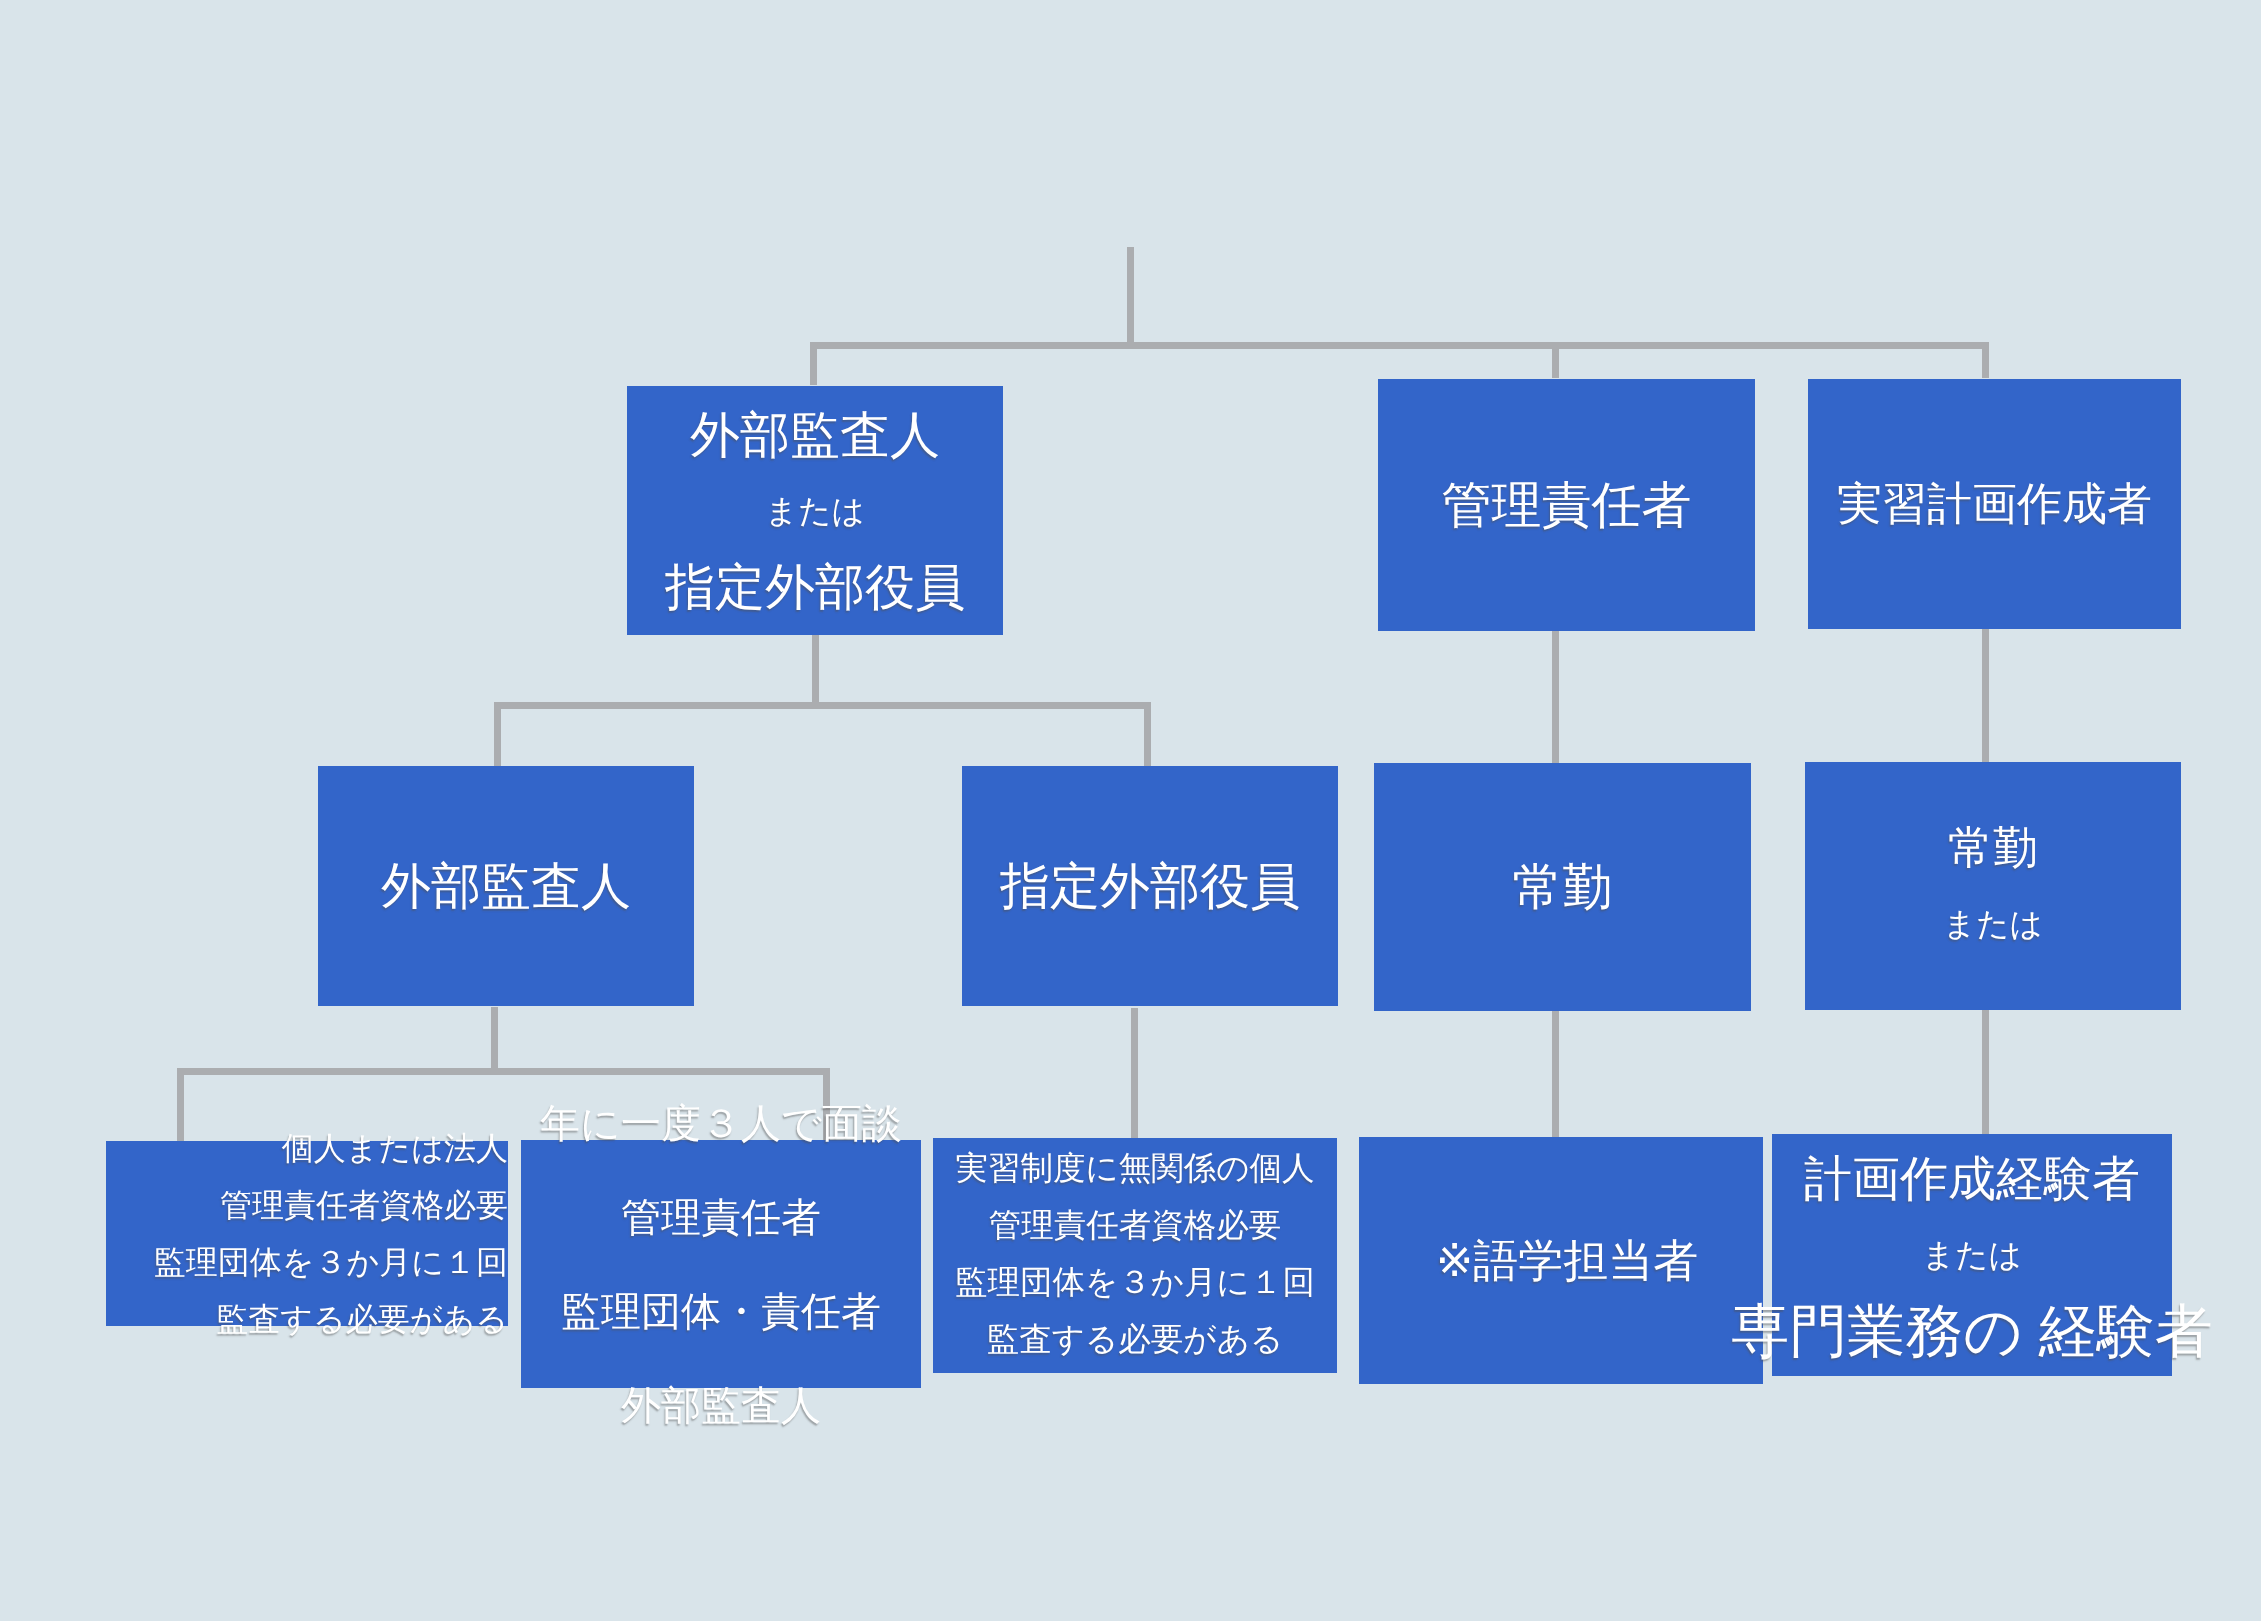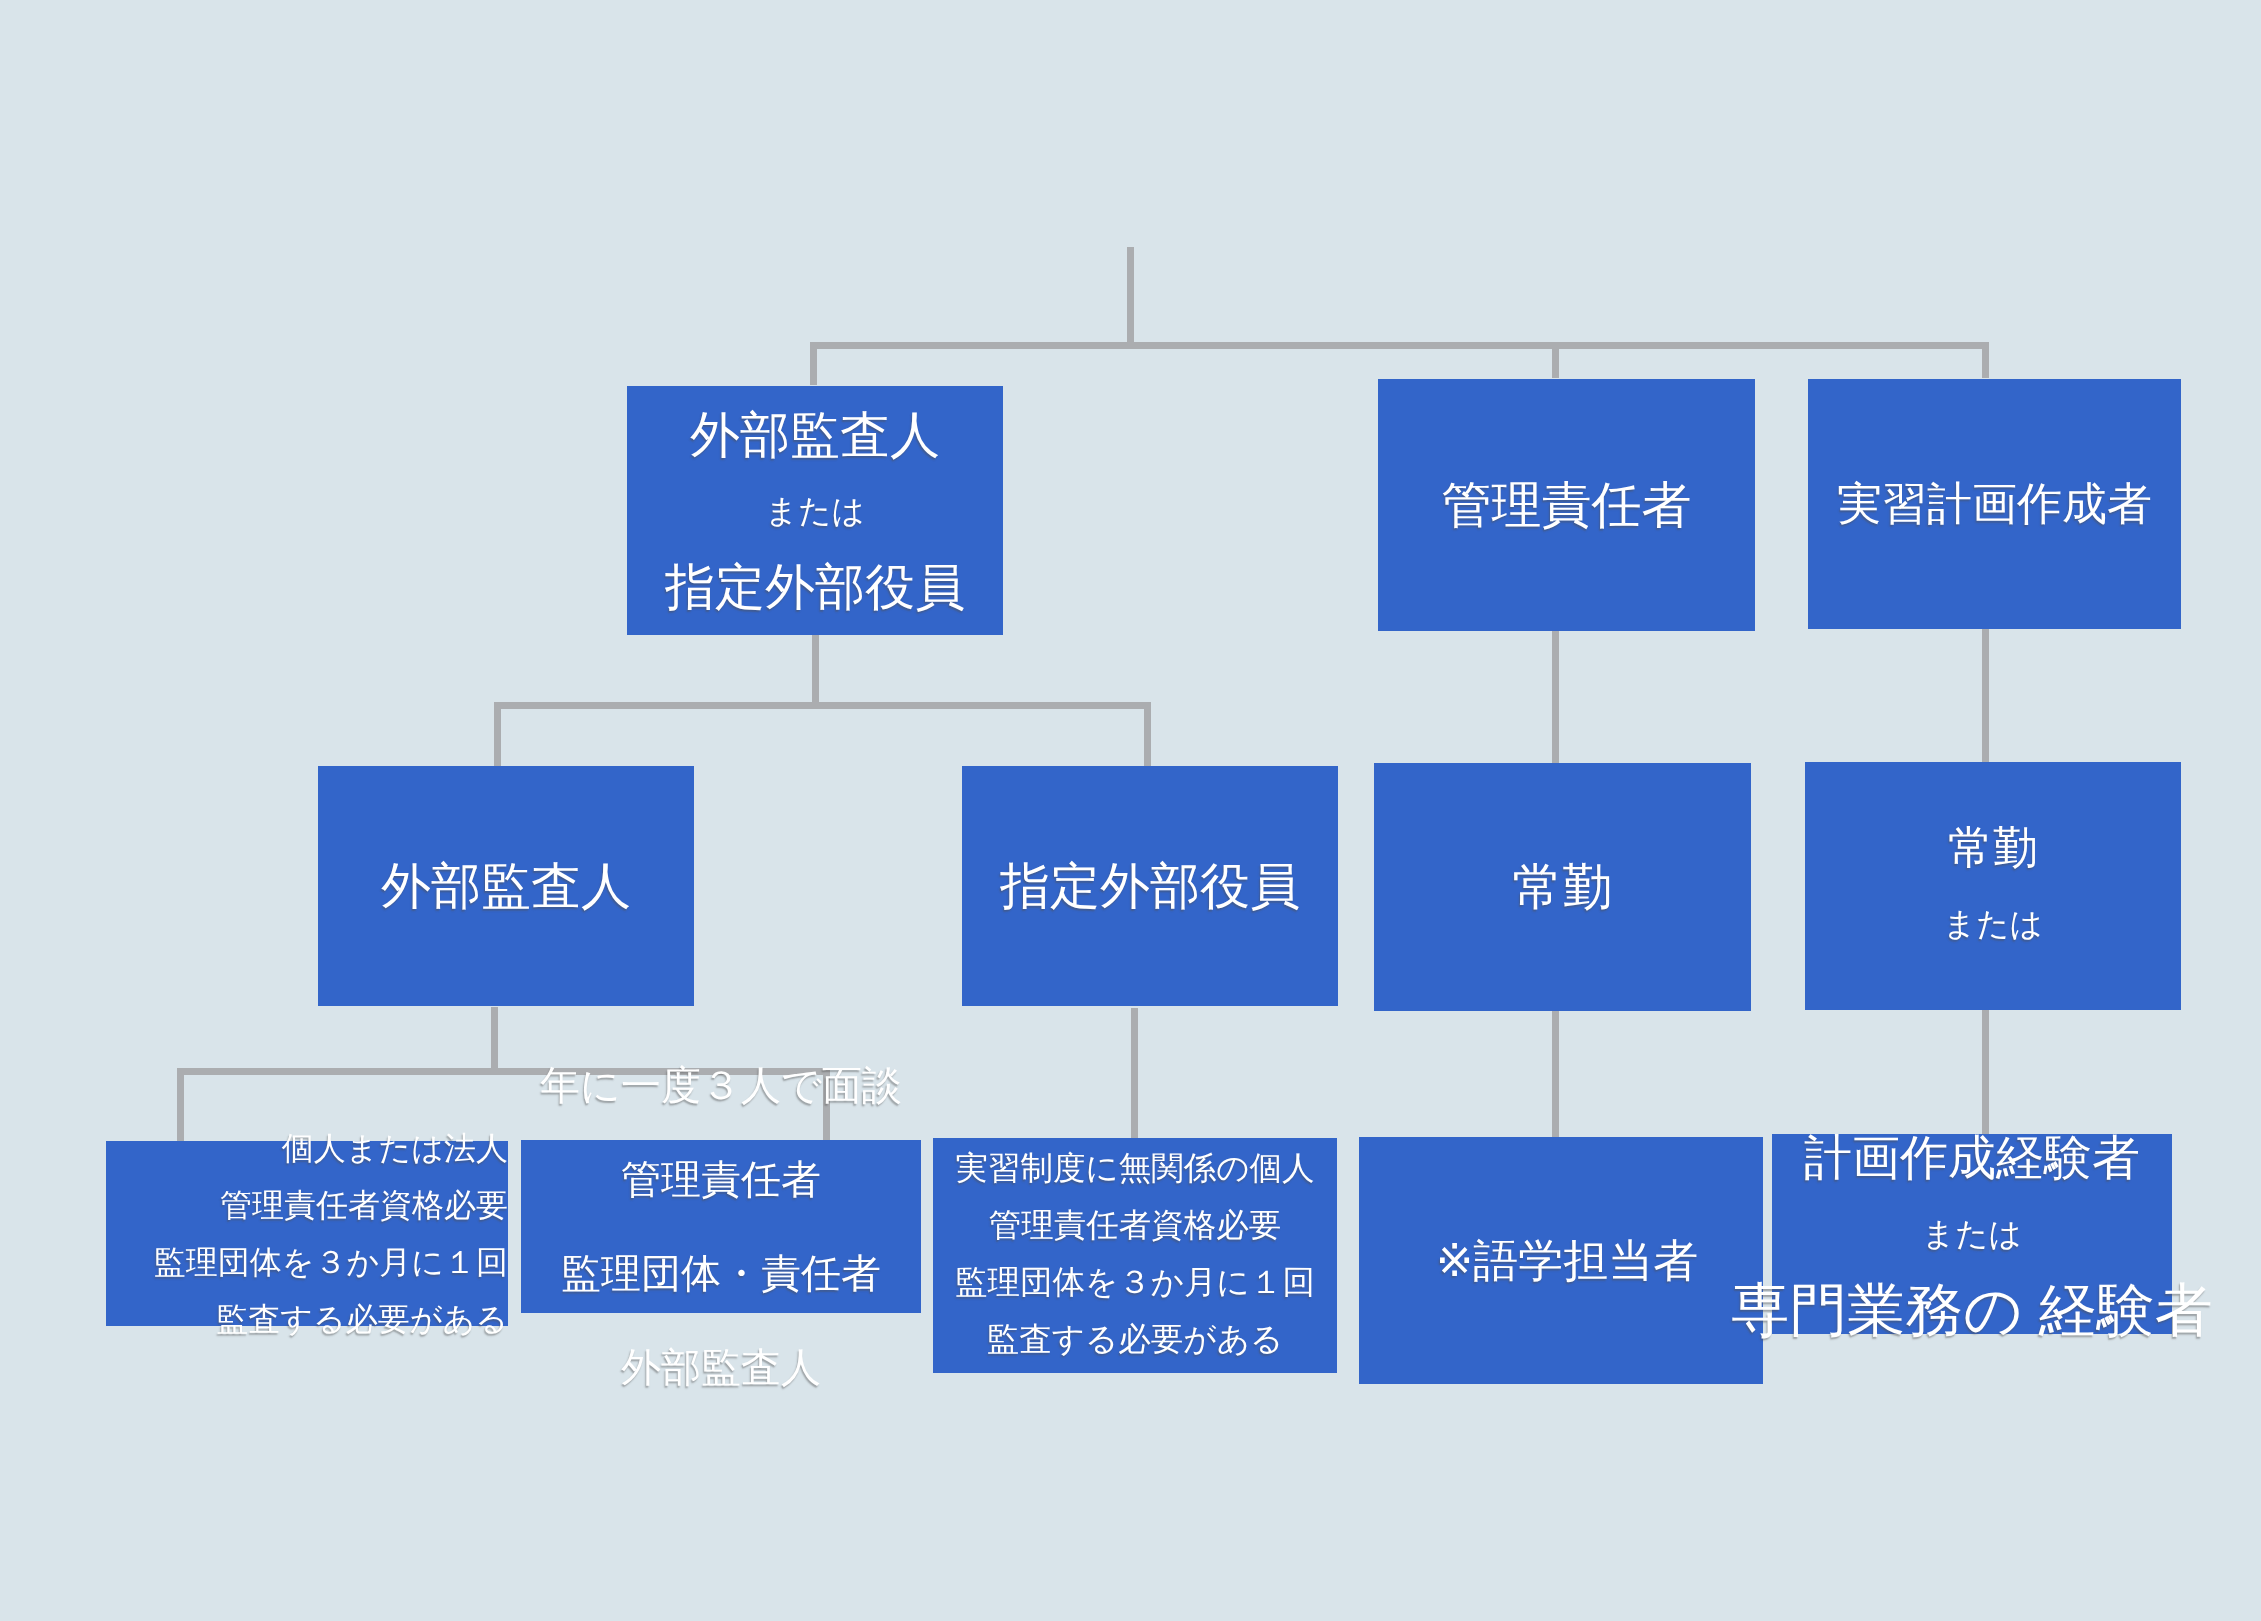--- a/index.html
+++ b/index.html
@@ -89,35 +89,35 @@
     <div class="ln-88">常勤</div>
     <div class="ln-sm">または</div>
   </div>
 
   <div class="node" style="left:106px;top:1141px;width:402px;height:185px;align-items:flex-end;">
     <div class="row-57">個人または法人</div>
     <div class="row-57">管理責任者資格必要</div>
     <div class="row-57">監理団体を３か月に１回</div>
     <div class="row-57">監査する必要がある</div>
   </div>
-  <div class="node" style="left:521px;top:1140px;width:400px;height:173px;gap:37px;">
+  <div class="node" style="left:521px;top:1140px;width:400px;height:248px;gap:37px;">
     <div class="row-71">年に一度３人で面談</div>
     <div class="row-71">管理責任者</div>
     <div class="row-71">監理団体・責任者</div>
     <div class="row-71">外部監査人</div>
   </div>
   <div class="node" style="left:933px;top:1138px;width:404px;height:235px;">
     <div class="row-58">実習制度に無関係の個人</div>
     <div class="row-58">管理責任者資格必要</div>
     <div class="row-58">監理団体を３か月に１回</div>
     <div class="row-58">監査する必要がある</div>
   </div>
   <div class="node" style="left:1359px;top:1137px;width:392px;height:247px;padding-left:12px;">
     <div class="ln-88">※語学担当者</div>
   </div>
-  <div class="node" style="left:1772px;top:1134px;width:400px;height:200px;">
+  <div class="node" style="left:1772px;top:1134px;width:400px;height:242px;">
     <div class="ln-86">計画作成経験者</div>
     <div class="ln-sm">または</div>
     <div class="ln-82">専門業務の 経験者</div>
   </div>
 
 </div>
 
 
 </body></html>

